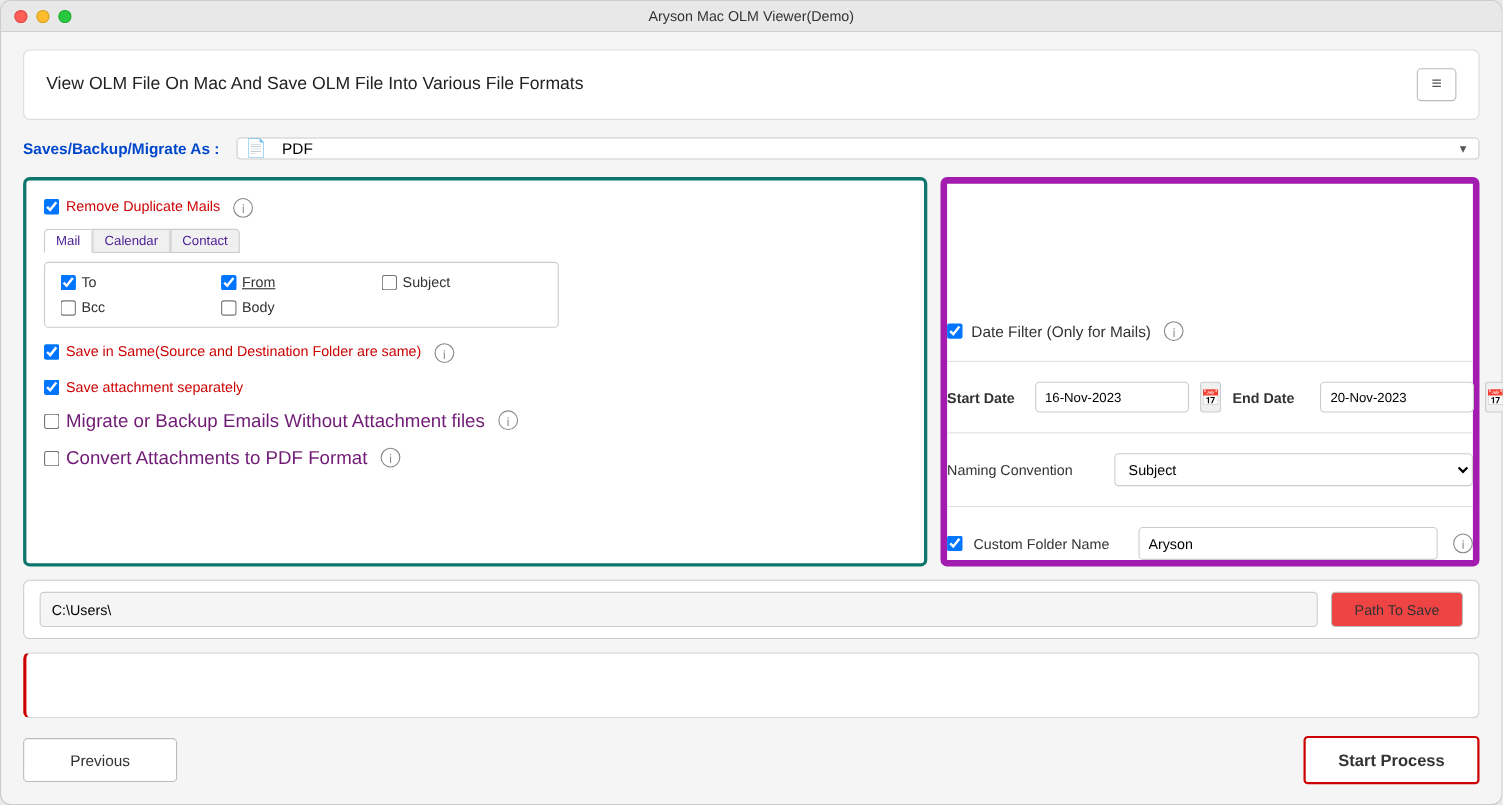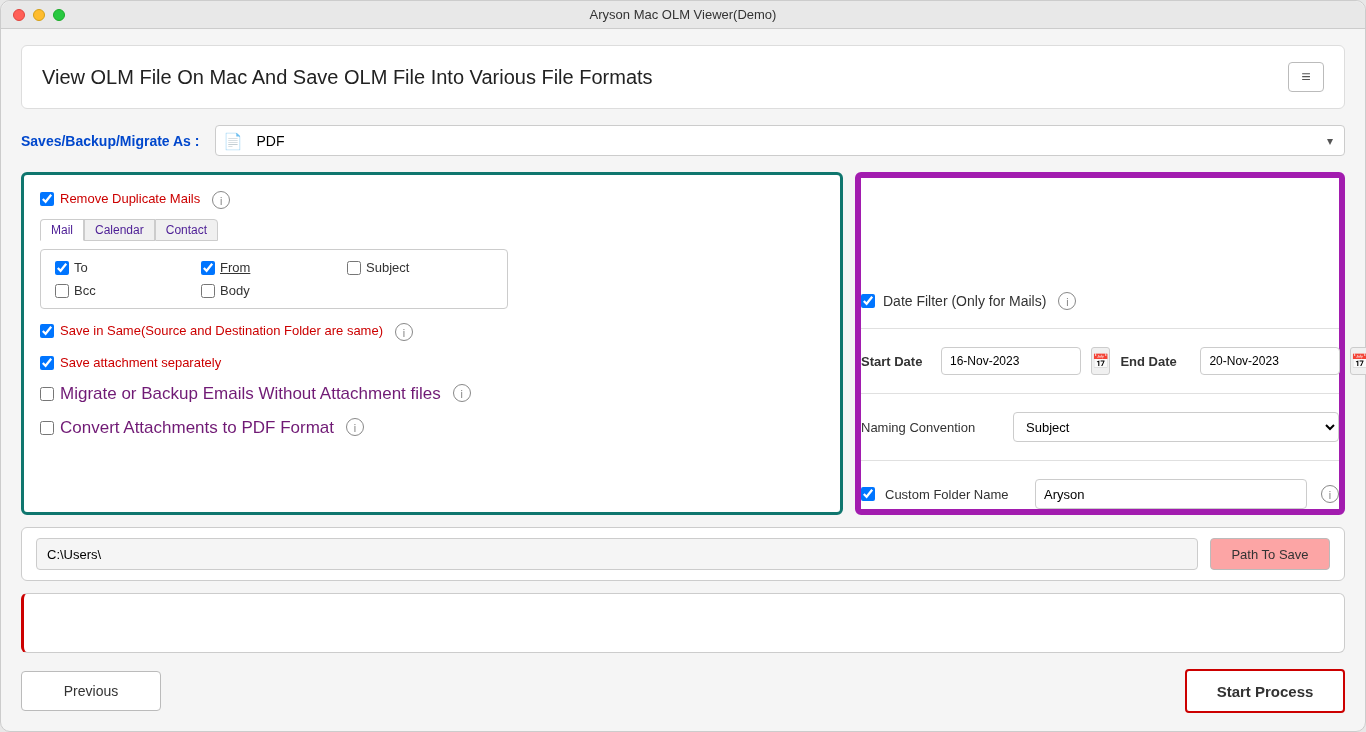--- a/index.html
+++ b/index.html
@@ -58,21 +58,21 @@
     .header-row {
       display: flex;
       align-items: center;
       justify-content: space-between;
       background: white;
       border: 1px solid #ddd;
       border-radius: 6px;
       padding: 16px 20px;
     }
     .header-title {
-      font-size: 20px;
+      font-size: 16px;
       font-weight: 500;
       color: #222;
     }
     .menu-btn {
       width: 36px;
       height: 30px;
       border: 1px solid #bbb;
       border-radius: 4px;
       background: white;
       cursor: pointer;
@@ -92,21 +92,21 @@
       font-size: 14px;
       font-weight: 600;
       color: #0047cc;
     }
     .format-select-wrapper {
       flex: 1;
       position: relative;
     }
     .format-select {
       width: 100%;
-      height: 31px;
+      height: 20px;
       border: 1px solid #ccc;
       border-radius: 4px;
       background: white;
       padding: 0 36px 0 40px;
       font-size: 14px;
       appearance: none;
       cursor: pointer;
     }
     .pdf-icon {
       position: absolute;
@@ -321,21 +321,21 @@
       border-radius: 4px;
       padding: 0 10px;
       font-size: 13px;
       background: #f5f5f5;
     }
     .path-btn {
       width: 120px;
       height: 32px;
       border: 1px solid #bbb;
       border-radius: 4px;
-      background: #fca5a5;
+      background: #ef4444;
       font-size: 13px;
       cursor: pointer;
       color: #333;
     }
     .log-section {
       background: white;
       border: 1px solid #ccc;
       border-radius: 6px;
       min-height: 60px;
       border-left: 3px solid #cc0000;

